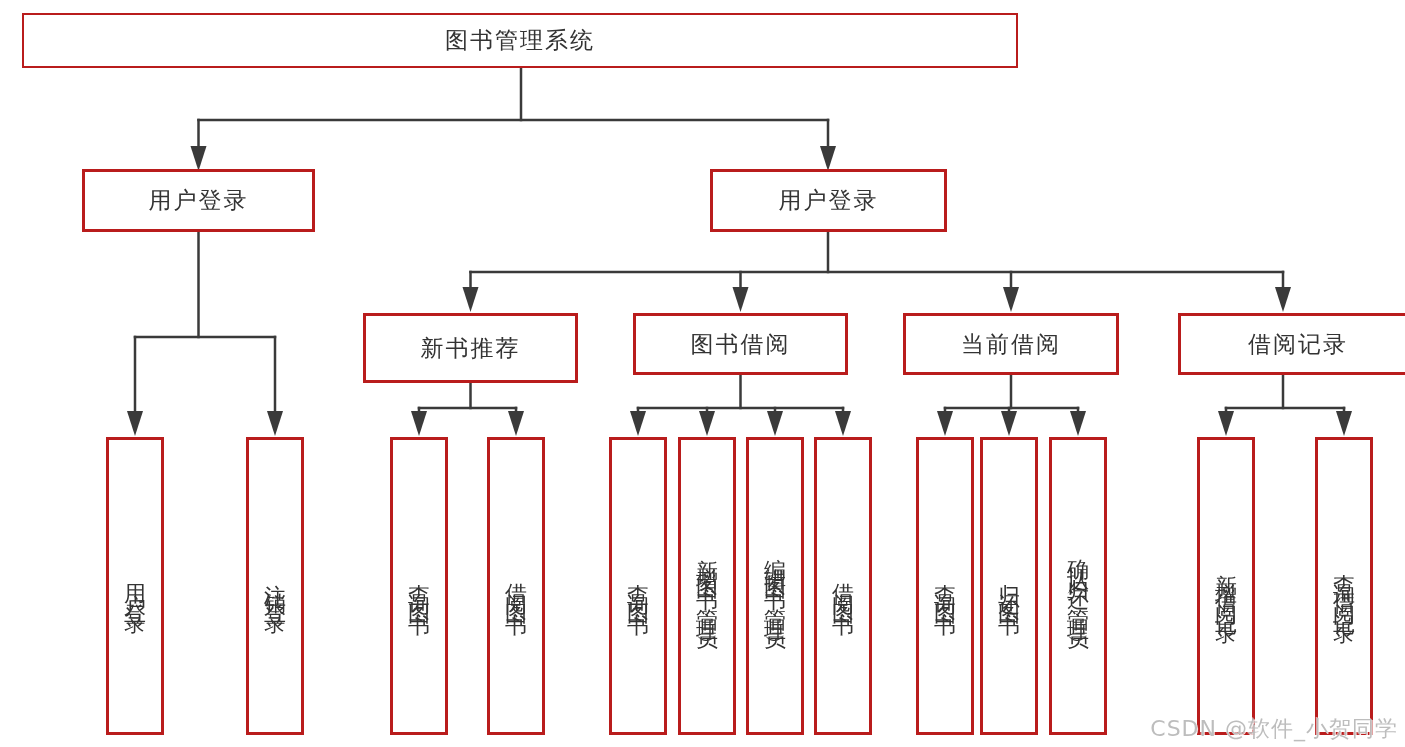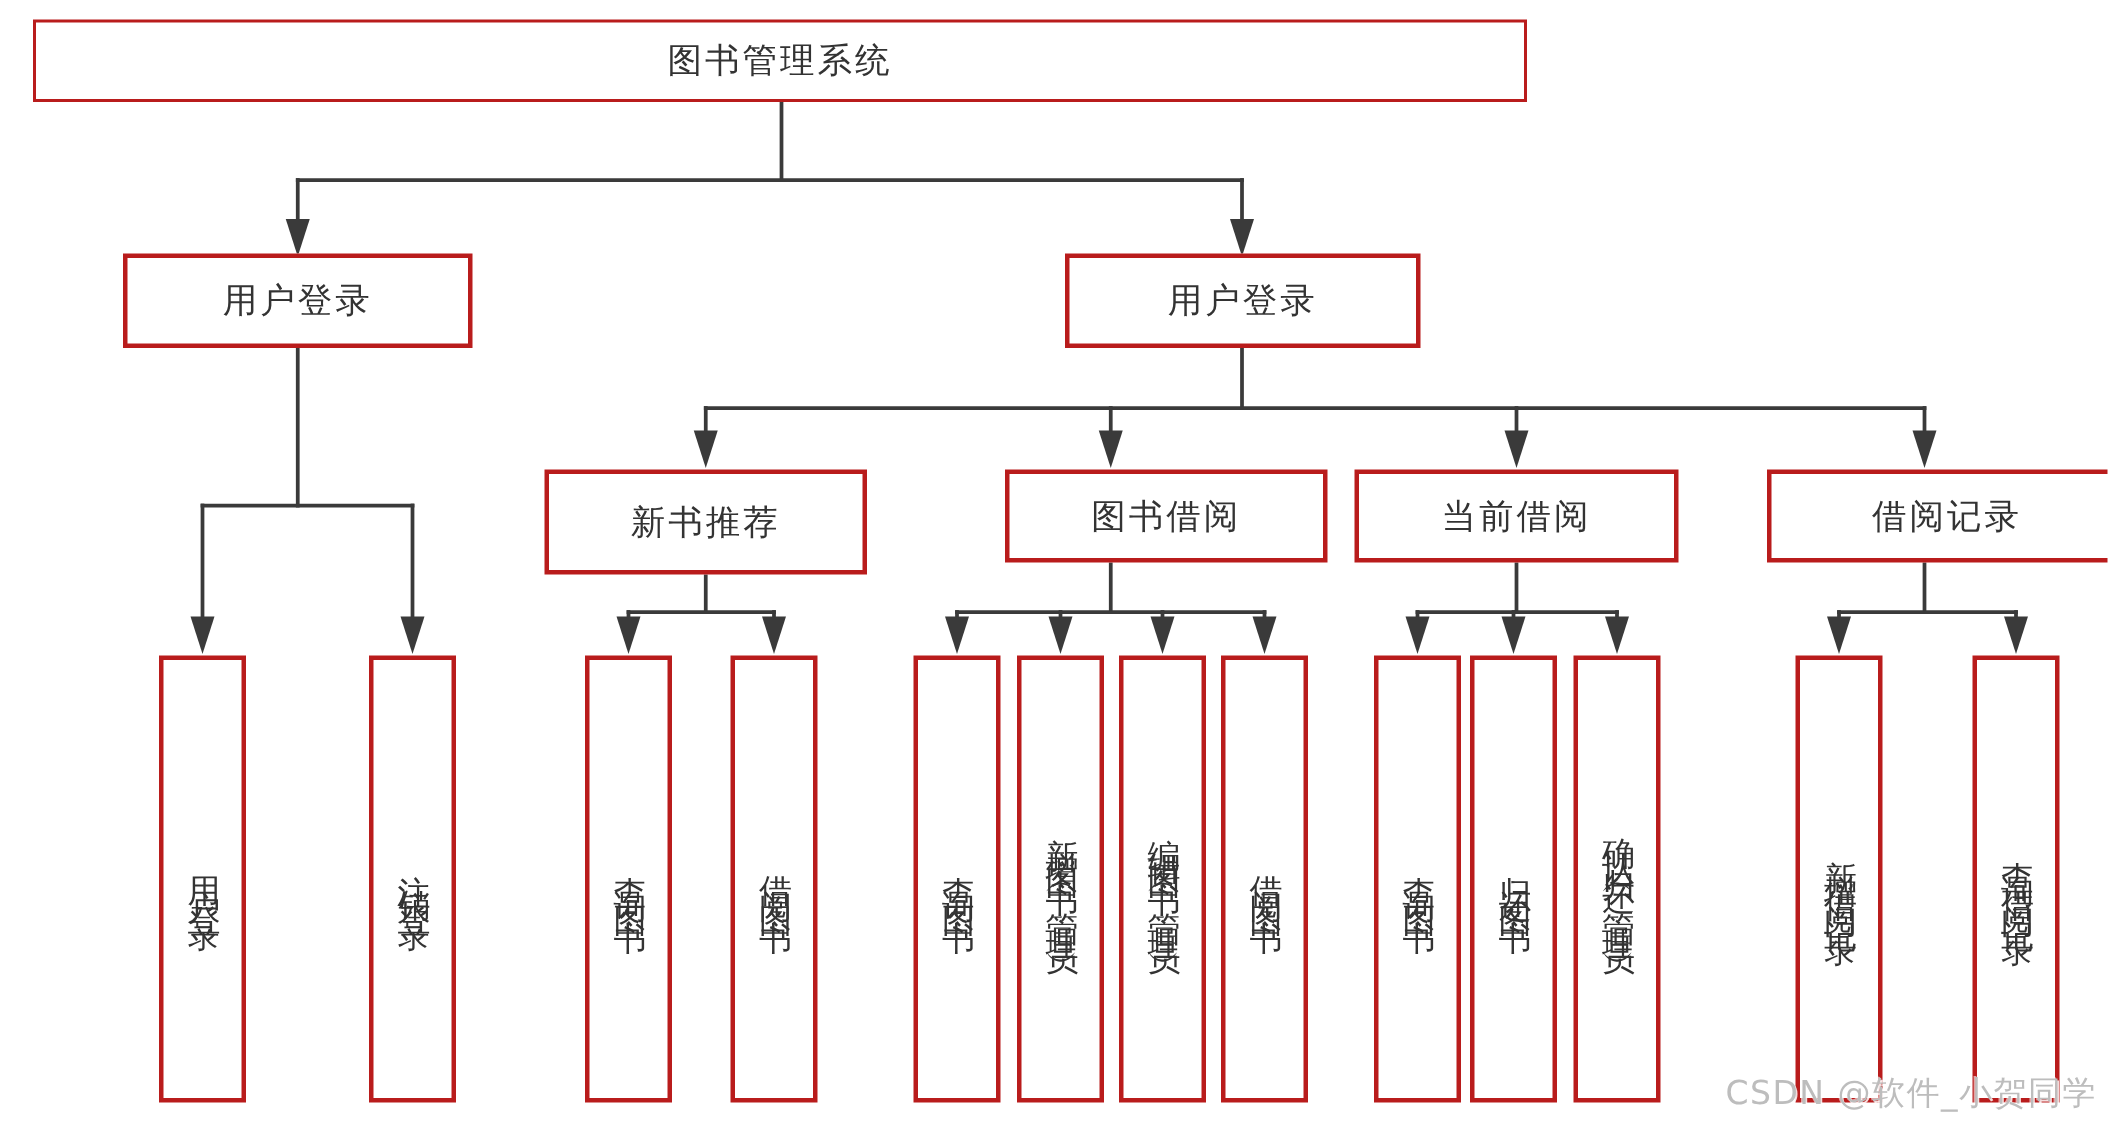--- a/index.html
+++ b/index.html
@@ -107,21 +107,21 @@
   <div class="box box-h" style="left:82px;top:169px;width:233px;height:63px;">
     <span>用户登录</span>
   </div>
   <div class="box box-h" style="left:710px;top:169px;width:237px;height:63px;">
     <span>用户登录</span>
   </div>
 
   <div class="box box-h" style="left:363px;top:313px;width:215px;height:70px;font-family:Liberation Serif, serif;">
     <span>新书推荐</span>
   </div>
-  <div class="box box-h" style="left:633px;top:313px;width:215px;height:62px;margin-left:37px;">
+  <div class="box box-h" style="left:633px;top:313px;width:215px;height:62px;">
     <span>图书借阅</span>
   </div>
   <div class="box box-h" style="left:903px;top:313px;width:216px;height:62px;text-align:center;">
     <span>当前借阅</span>
   </div>
   <div class="box box-h" style="left:1178px;top:313px;width:240px;height:62px;">
     <span>借阅记录</span>
   </div>
 
   <div class="box box-v" style="left:106px;top:437px;width:58px;height:298px;">

